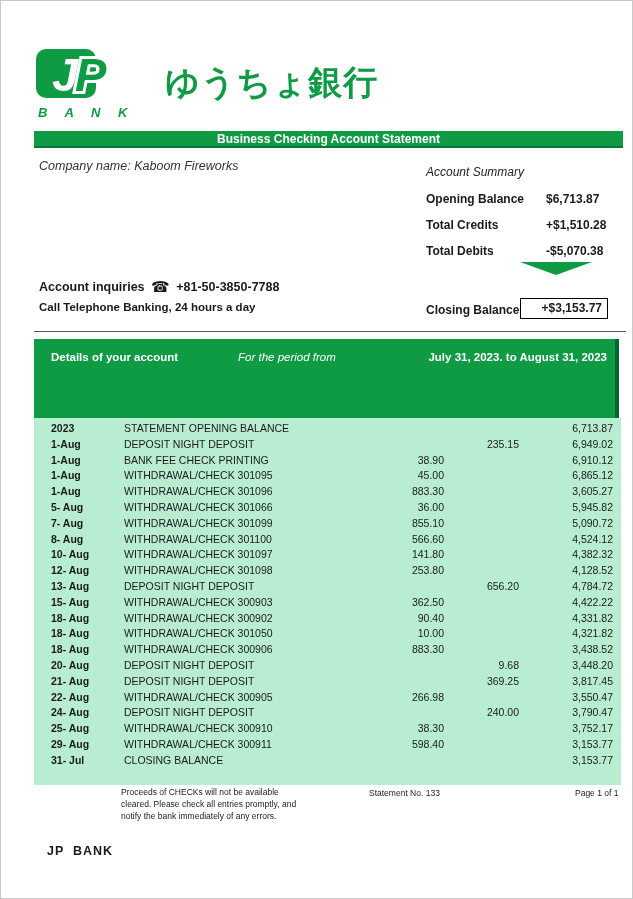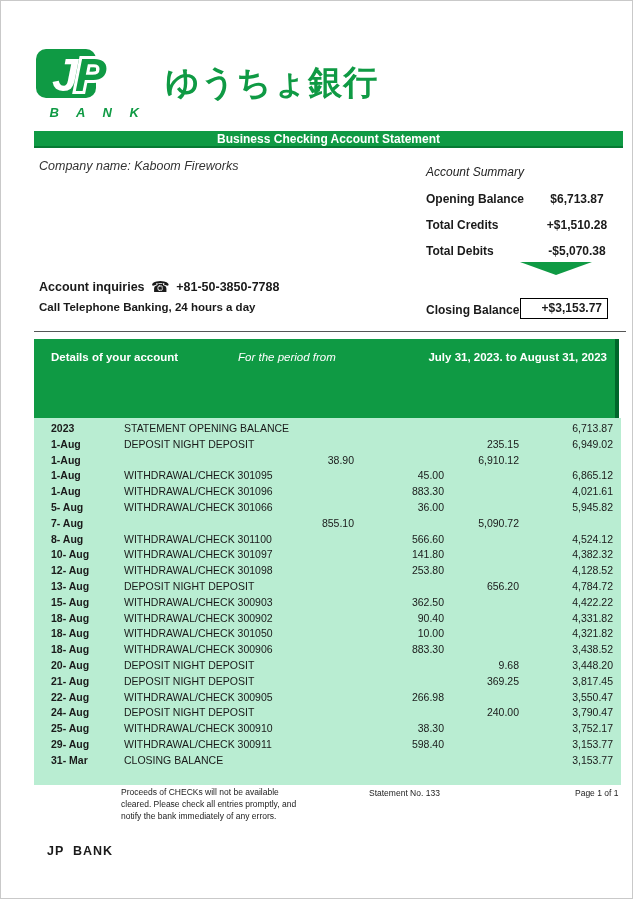--- a/index.html
+++ b/index.html
@@ -13,40 +13,40 @@
   html,body{background:#fff;}
   body{font-family:"Liberation Sans","DejaVu Sans",sans-serif;color:var(--ink);}
   .page{
     position:relative;width:633px;height:899px;background:#fff;
     border:1px solid #c9c9c9;overflow:hidden;
   }
   
   .logo{position:absolute;left:35px;top:47px;width:110px;}
   .logo-bank{
     margin-top:1px;color:var(--green);font-weight:bold;font-style:italic;
-    font-size:13px;letter-spacing:7px;padding-left:2px;white-space:pre;text-align:right;
+    font-size:13px;letter-spacing:7px;padding-left:2px;white-space:pre;
   }
   .bank-name-ja{
     position:absolute;left:164px;top:50px;height:62px;line-height:62px;
     font-size:34px;font-weight:bold;color:var(--green);letter-spacing:1px;
     white-space:nowrap;
   }
   
   .title-bar{
     position:absolute;left:33px;top:130px;width:589px;height:17px;
     background:var(--green);border-bottom:2px solid var(--green-edge);
     color:#ffffff;font-weight:bold;font-size:12px;text-align:center;line-height:16px;
   }
   
   .company-line{position:absolute;left:38px;top:158px;font-style:italic;font-size:12.5px;color:#333;}
   
   .summary{position:absolute;left:425px;top:164px;width:200px;}
   .summary-heading{font-style:italic;font-size:12px;color:#222;margin-bottom:13px;}
   .sum-row{display:flex;justify-content:space-between;height:26px;font-weight:bold;font-size:12px;}
-  .sum-row .val{text-align:center;min-width:80px;padding-right:18px;}
+  .sum-row .val{text-align:left;min-width:80px;padding-right:18px;}
   .triangle{
     position:absolute;left:519px;top:261px;width:0;height:0;
     border-left:36px solid transparent;border-right:36px solid transparent;
     border-top:13px solid var(--green);
   }
   
   .inquiries{position:absolute;left:38px;top:277px;font-weight:bold;font-size:12.5px;}
   .inquiries .phone-icon{font-size:15px;vertical-align:-1px;padding:0 3px;}
   .telephone-sub{position:absolute;left:38px;top:300px;font-weight:bold;font-size:11.5px;}
   
@@ -159,51 +159,53 @@
   <div class="tx-row">
     <span class="date">1-Aug</span>
     <span class="desc">DEPOSIT NIGHT DEPOSIT</span>
     <span class="debit num"></span>
     <span class="credit num">235.15</span>
     <span class="balance num">6,949.02</span>
   </div>
 
   <div class="tx-row">
     <span class="date">1-Aug</span>
+    <span class="desc">BANK FEE CHECK PRINTING</span>
     <span class="debit num">38.90</span>
     <span class="credit num"></span>
     <span class="balance num">6,910.12</span>
   </div>
 
   <div class="tx-row">
     <span class="date">1-Aug</span>
     <span class="desc">WITHDRAWAL/CHECK 301095</span>
     <span class="debit num">45.00</span>
     <span class="credit num"></span>
     <span class="balance num">6,865.12</span>
   </div>
 
   <div class="tx-row">
     <span class="date">1-Aug</span>
     <span class="desc">WITHDRAWAL/CHECK 301096</span>
     <span class="debit num">883.30</span>
     <span class="credit num"></span>
-    <span class="balance num">4,021.61</span>
+    <span class="balance num">3,605.27</span>
   </div>
 
   <div class="tx-row">
     <span class="date">5- Aug</span>
     <span class="desc">WITHDRAWAL/CHECK 301066</span>
     <span class="debit num">36.00</span>
     <span class="credit num"></span>
     <span class="balance num">5,945.82</span>
   </div>
 
   <div class="tx-row">
     <span class="date">7- Aug</span>
+    <span class="desc">WITHDRAWAL/CHECK 301099</span>
     <span class="debit num">855.10</span>
     <span class="credit num"></span>
     <span class="balance num">5,090.72</span>
   </div>
 
   <div class="tx-row">
     <span class="date">8- Aug</span>
     <span class="desc">WITHDRAWAL/CHECK 301100</span>
     <span class="debit num">566.60</span>
     <span class="credit num"></span>
@@ -308,21 +310,21 @@
 
   <div class="tx-row">
     <span class="date">29- Aug</span>
     <span class="desc">WITHDRAWAL/CHECK 300911</span>
     <span class="debit num">598.40</span>
     <span class="credit num"></span>
     <span class="balance num">3,153.77</span>
   </div>
 
   <div class="tx-row">
-    <span class="date">31- Mar</span>
+    <span class="date">31- Jul</span>
     <span class="desc">CLOSING BALANCE</span>
     <span class="debit num"></span>
     <span class="credit num"></span>
     <span class="balance num">3,153.77</span>
   </div>
 </div>
 
   <div class="foot-note">
       <div>Proceeds of CHECKs will not be available</div>
       <div>cleared. Please check all entries promptly, and</div>

